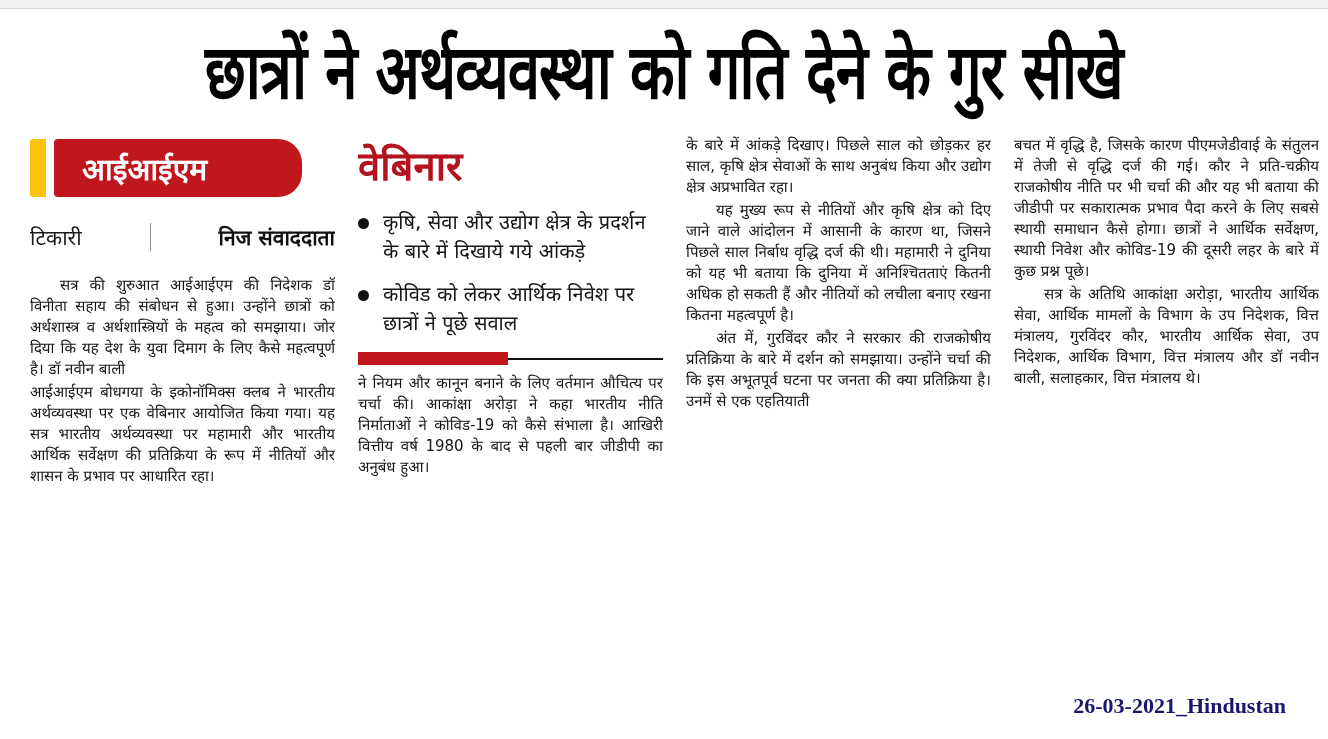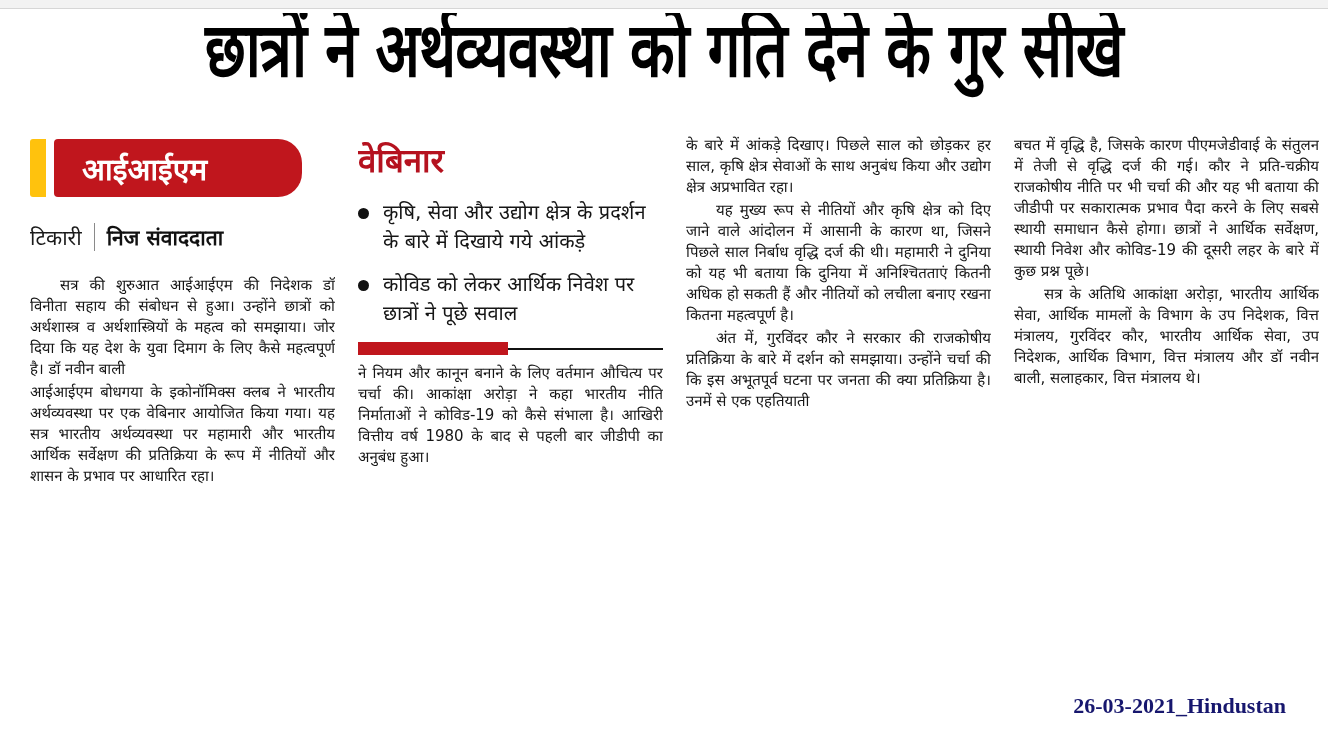--- a/index.html
+++ b/index.html
@@ -12,20 +12,21 @@
     position: relative;
   }
   .top-strip {
     height: 9px;
     background: #f2f2f2;
     border-bottom: 1px solid #d6d6d6;
   }
   .headline-wrap {
     height: 112px;
     display: flex;
+    align-items: center;
     justify-content: center;
     overflow: hidden;
     margin-top: 4px;
   }
   .headline {
     font-size: 57px;
     font-weight: 900;
     white-space: nowrap;
     letter-spacing: -1px;
     transform: scale(1.02, 1.32);
@@ -77,29 +78,30 @@
   .kicker-label {
     color: #ffffff;
     font-size: 30px;
     font-weight: 700;
   }
   .byline {
     display: flex;
     align-items: center;
     gap: 12px;
     margin: 26px 0 24px 0;
+    justify-content: space-between;
   }
   .byline-location { font-size: 21px; font-weight: 400; color: #1a1a1a; }
   .byline-divider { width: 1px; height: 28px; background: #8a8a8a; }
   .byline-credit { font-size: 21px; font-weight: 700; color: #111; }
 
   
   .webinar-title {
     color: #b5121f;
-    font-size: 33px;
+    font-size: 40px;
     font-weight: 800;
     margin: 2px 0 16px 0;
   }
   .bullet-list { list-style: none; }
   .bullet-item {
     display: flex;
     gap: 14px;
     margin-bottom: 14px;
   }
   .bullet-dot {

